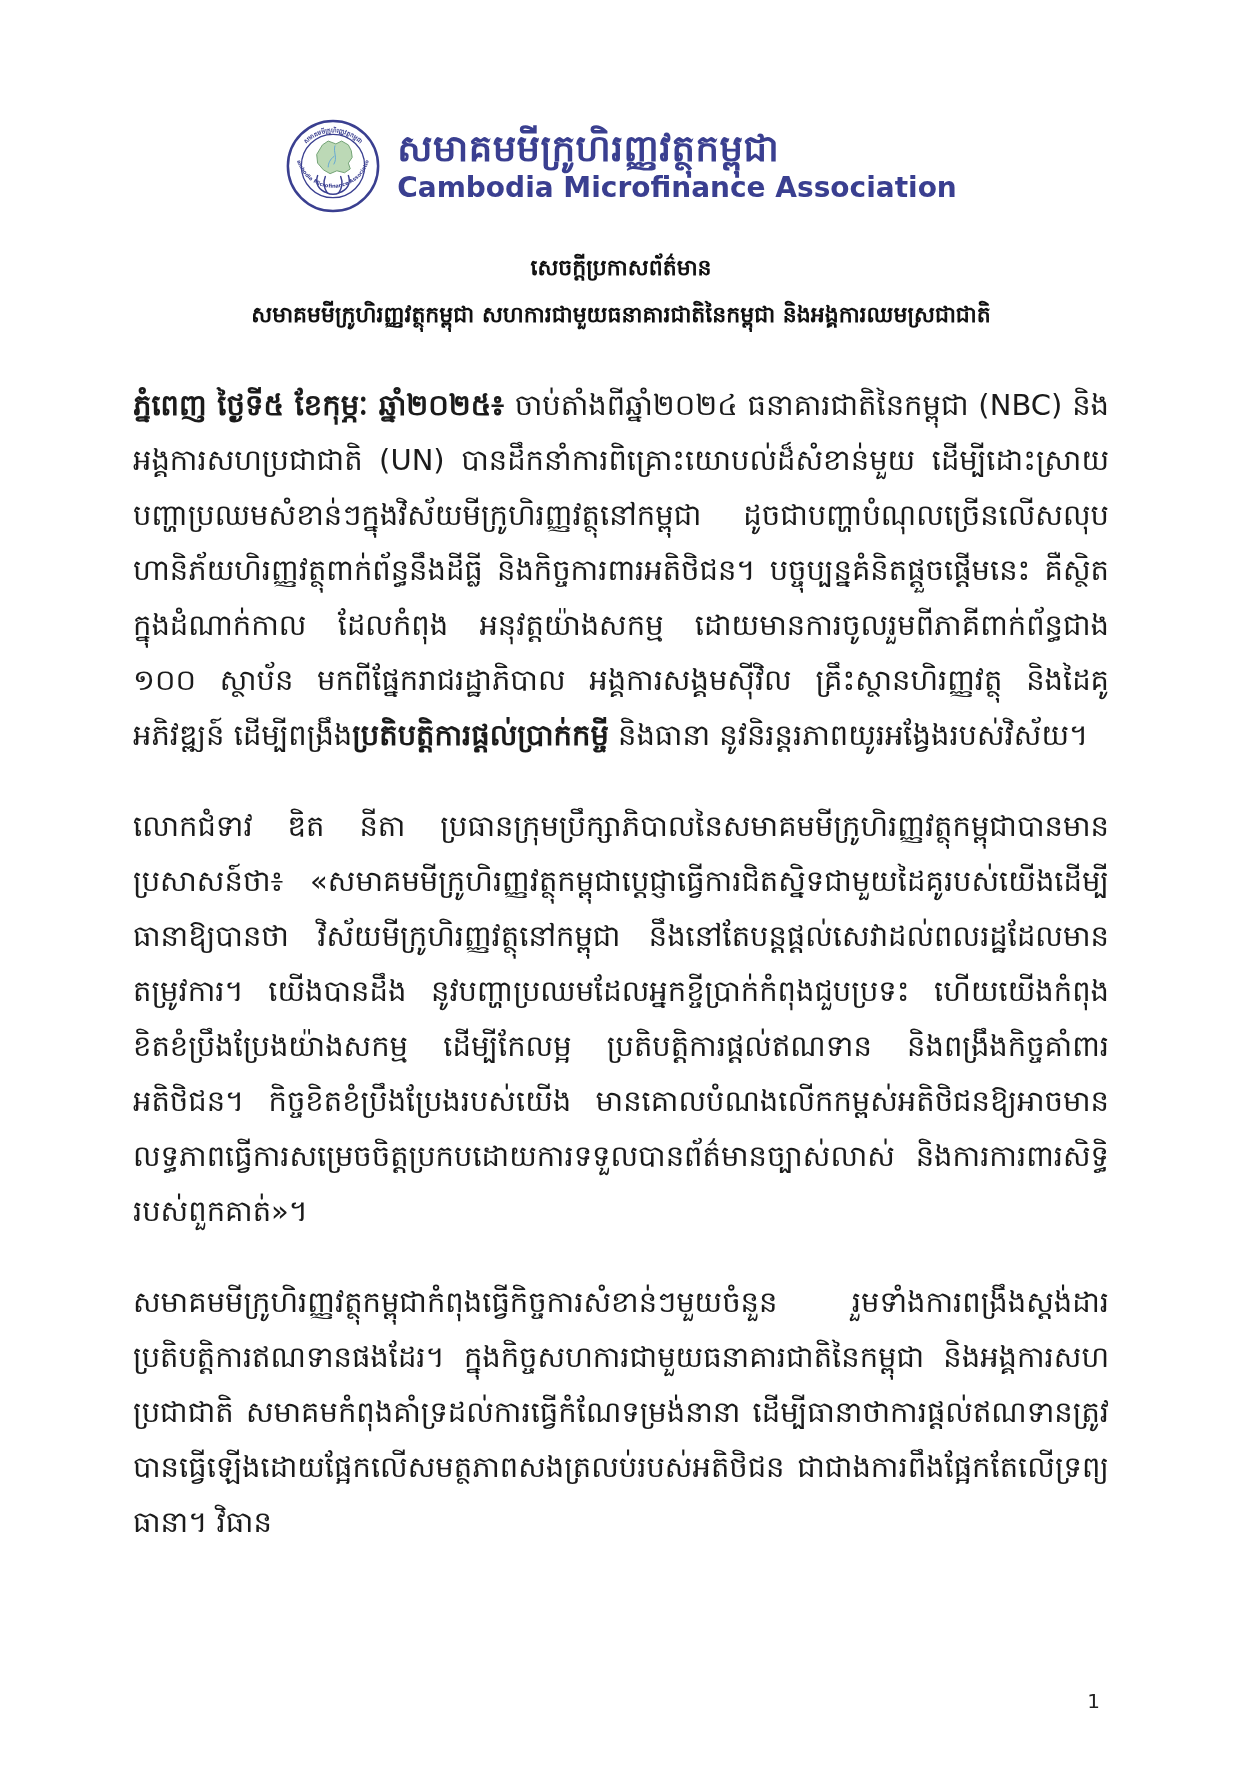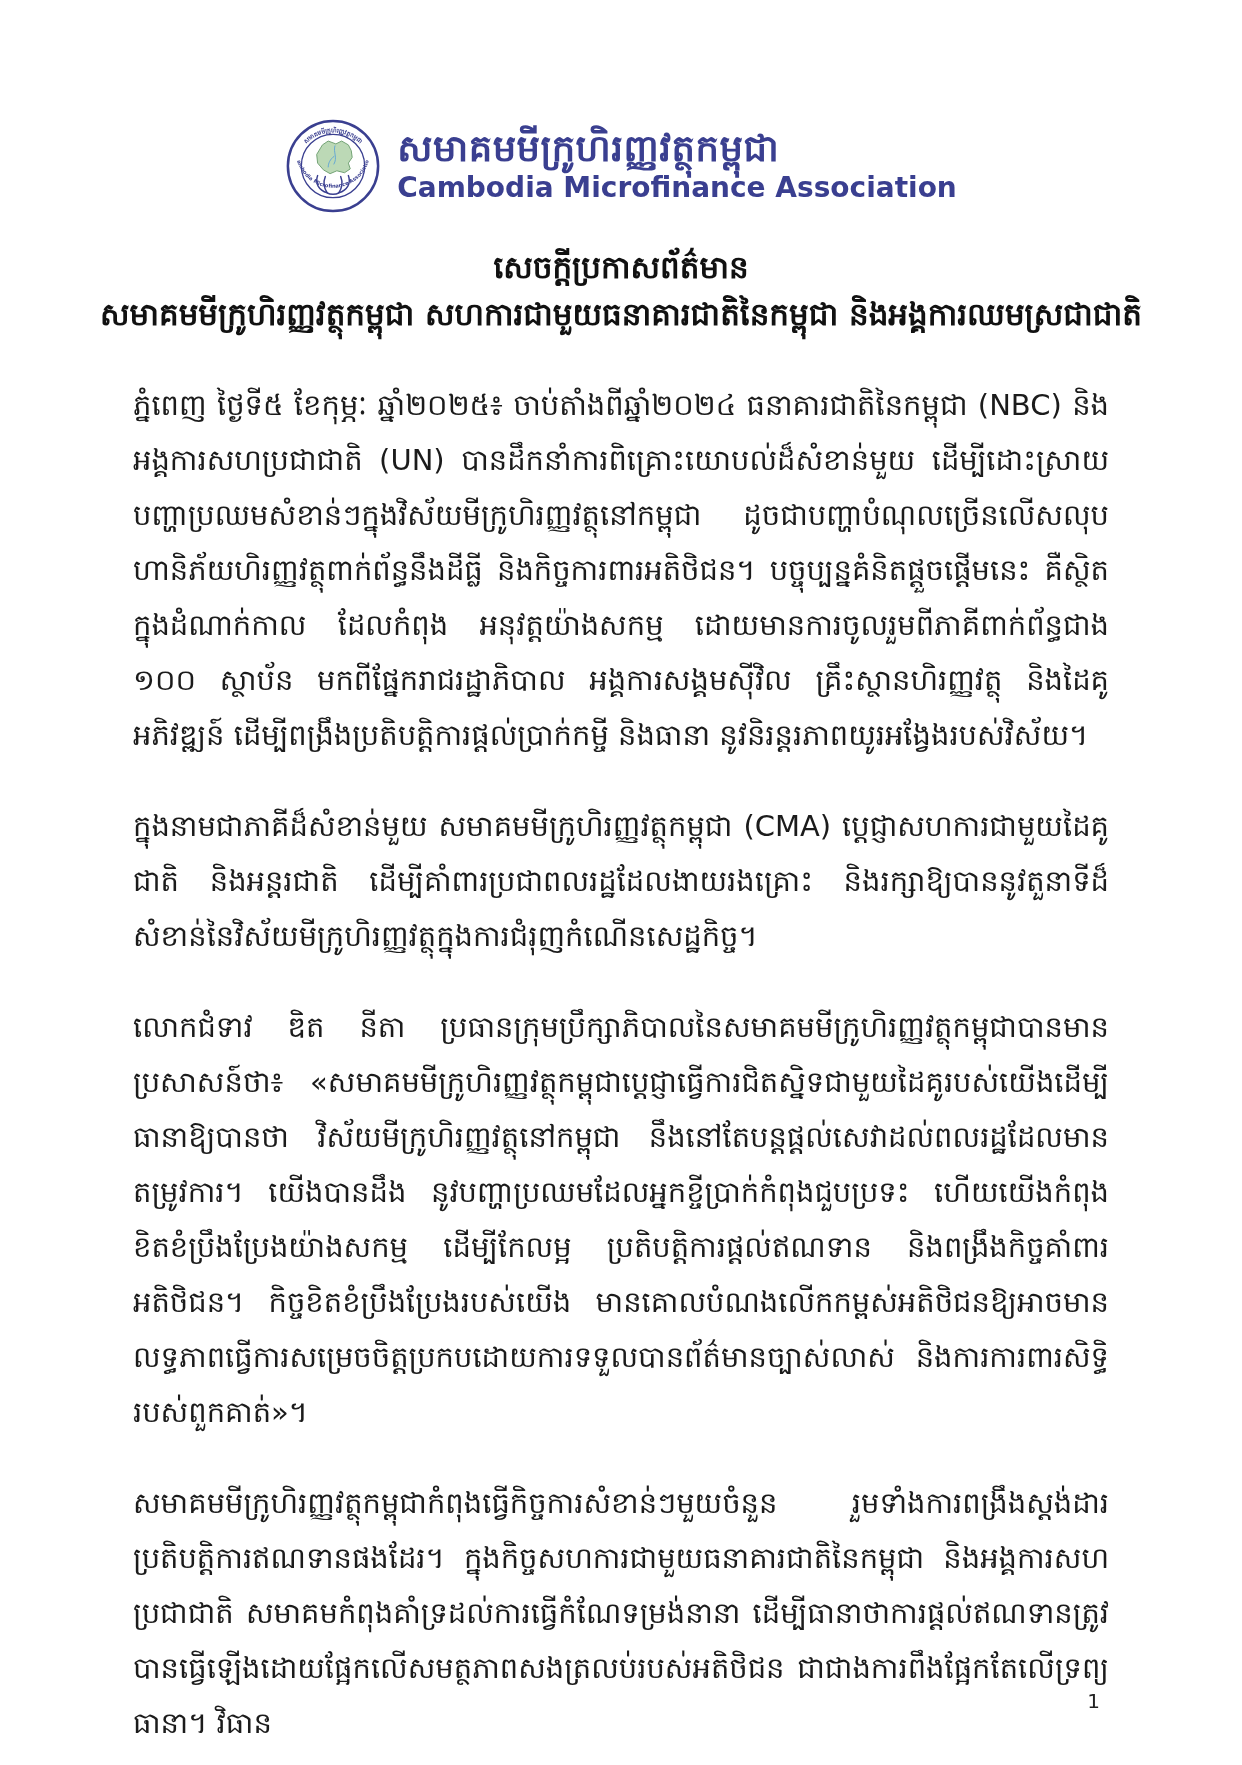--- a/index.html
+++ b/index.html
@@ -32,35 +32,35 @@
     font-size:28px;
     font-weight:bold;
     color:#3a3f90;
     margin-top:2px;
   }
   
   .title-block{
     margin-top:30px;
     text-align:center;
     font-weight:bold;
-    font-size:31px;
+    font-size:22px;
     line-height:47px;
     color:#111;
     padding:0 96px;
   }
   
   .body-block{
     margin:40px 133px 0 133px;
     width:976px;
     font-size:29px;
     line-height:55px;
     text-align:justify;
   }
   .para{margin:0 0 36px 0;}
-  .para span.b{font-weight:normal;}
+  .para span.b{font-weight:bold;}
   
   .page-number{
     position:absolute;
     right:142px;
     bottom:52px;
     font-size:20px;
     color:#222;
   }
 </style>
 </head>
@@ -101,20 +101,19 @@
     </div>
   </header>
 
   <section class="title-block">
     <div>សេចក្តីប្រកាសព័ត៌មាន</div>
     <div>សមាគមមីក្រូហិរញ្ញវត្ថុកម្ពុជា សហការជាមួយធនាគារជាតិនៃកម្ពុជា និងអង្គការឈមស្រជាជាតិ</div>
   </section>
 
   <main class="body-block" id="paragraphs">
       <p class="para"><span class="b">ភ្នំពេញ ថ្ងៃទី៥ ខែកុម្ភៈ ឆ្នាំ២០២៥៖ </span><span>ចាប់តាំងពីឆ្នាំ២០២៤ ធនាគារជាតិនៃកម្ពុជា (NBC) និងអង្គការសហប្រជាជាតិ (UN) បានដឹកនាំការពិគ្រោះយោបល់ដ៏សំខាន់មួយ ដើម្បីដោះស្រាយបញ្ហាប្រឈមសំខាន់ៗក្នុងវិស័យមីក្រូហិរញ្ញវត្ថុនៅកម្ពុជា ដូចជាបញ្ហាបំណុលច្រើនលើសលុប ហានិភ័យហិរញ្ញវត្ថុពាក់ព័ន្ធនឹងដីធ្លី និងកិច្ចការពារអតិថិជន។ បច្ចុប្បន្នគំនិតផ្តួចផ្តើមនេះ គឺស្ថិតក្នុងដំណាក់កាល ដែលកំពុង អនុវត្តយ៉ាងសកម្ម ដោយមានការចូលរួមពីភាគីពាក់ព័ន្ធជាង ១០០ ស្ថាប័ន មកពីផ្នែករាជរដ្ឋាភិបាល អង្គការសង្គមស៊ីវិល គ្រឹះស្ថានហិរញ្ញវត្ថុ និងដៃគូអភិវឌ្ឍន៍ ដើម្បីពង្រឹង</span><span class="b">ប្រតិបត្តិការផ្តល់ប្រាក់កម្ចី</span><span> និងធានា នូវនិរន្តរភាពយូរអង្វែងរបស់វិស័យ។</span></p>
-      <p class="para"><span>ក្នុងនាមជាភាគីដ៏សំខាន់មួយ សមាគមមីក្រូហិរញ្ញវត្ថុកម្ពុជា (CMA) ប្តេជ្ញាសហការជាមួយដៃគូជាតិ និងអន្តរជាតិ ដើម្បីគាំពារប្រជាពលរដ្ឋដែលងាយរងគ្រោះ និងរក្សាឱ្យបាននូវតួនាទីដ៏សំខាន់នៃវិស័យមីក្រូហិរញ្ញវត្ថុក្នុងការជំរុញកំណើនសេដ្ឋកិច្ច។</span></p>
       <p class="para"><span>លោកជំទាវ ឌិត នីតា ប្រធានក្រុមប្រឹក្សាភិបាលនៃសមាគមមីក្រូហិរញ្ញវត្ថុកម្ពុជាបានមានប្រសាសន៍ថា៖ «សមាគមមីក្រូហិរញ្ញវត្ថុកម្ពុជាប្តេជ្ញាធ្វើការជិតស្និទជាមួយដៃគូរបស់យើងដើម្បីធានាឱ្យបានថា វិស័យមីក្រូហិរញ្ញវត្ថុនៅកម្ពុជា នឹងនៅតែបន្តផ្តល់សេវាដល់ពលរដ្ឋដែលមានតម្រូវការ។ យើងបានដឹង នូវបញ្ហាប្រឈមដែលអ្នកខ្ចីប្រាក់កំពុងជួបប្រទះ ហើយយើងកំពុងខិតខំប្រឹងប្រែងយ៉ាងសកម្ម ដើម្បីកែលម្អ ប្រតិបត្តិការផ្តល់ឥណទាន និងពង្រឹងកិច្ចគាំពារអតិថិជន។ កិច្ចខិតខំប្រឹងប្រែងរបស់យើង មានគោលបំណងលើកកម្ពស់អតិថិជនឱ្យអាចមានលទ្ធភាពធ្វើការសម្រេចចិត្តប្រកបដោយការទទួលបានព័ត៌មានច្បាស់លាស់ និងការការពារសិទ្ធិរបស់ពួកគាត់»។</span></p>
       <p class="para"><span>សមាគមមីក្រូហិរញ្ញវត្ថុកម្ពុជាកំពុងធ្វើកិច្ចការសំខាន់ៗមួយចំនួន រួមទាំងការពង្រឹងស្តង់ដារប្រតិបត្តិការឥណទានផងដែរ។ ក្នុងកិច្ចសហការជាមួយធនាគារជាតិនៃកម្ពុជា និងអង្គការសហប្រជាជាតិ សមាគមកំពុងគាំទ្រដល់ការធ្វើកំណែទម្រង់នានា ដើម្បីធានាថាការផ្តល់ឥណទានត្រូវបានធ្វើឡើងដោយផ្អែកលើសមត្ថភាពសងត្រលប់របស់អតិថិជន ជាជាងការពឹងផ្អែកតែលើទ្រព្យធានា។ វិធាន</span></p>
     </main>
 
   <div class="page-number">1</div>
 
 </div>
 
 </body></html>

